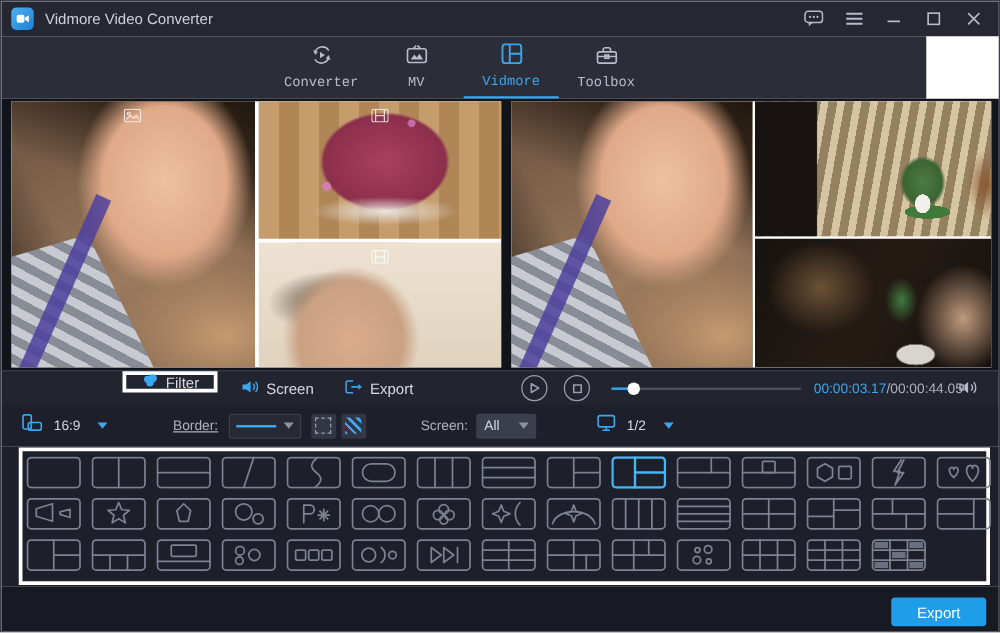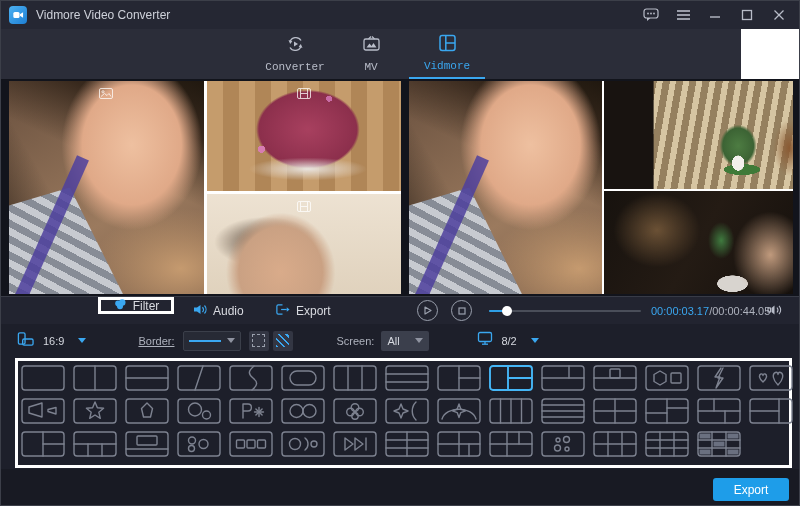--- a/index.html
+++ b/index.html
@@ -169,20 +169,29 @@
         <span class="nlabel">MV</span>
       </div>
       <div class="nav-item active">
         <span><svg width="19" height="18" viewBox="0 0 18 18" fill="none" stroke="currentColor" stroke-width="1.5">
             <rect x="1.5" y="1.5" width="15" height="15" rx="2.2"></rect>
             <line x1="7.3" y1="1.5" x2="7.3" y2="16.5"></line>
             <line x1="7.3" y1="9" x2="16.5" y2="9"></line>
           </svg></span>
         <span class="nlabel">Vidmore</span>
       </div>
+      <div class="nav-item">
+        <span><svg width="19" height="18" viewBox="0 0 18 18" fill="none" stroke="currentColor" stroke-width="1.3">
+            <rect x="1.5" y="6.5" width="15" height="9" rx="1.5"></rect>
+            <path d="M6 6.5 V5 a1.8 1.8 0 0 1 1.8 -1.8 h2.4 a1.8 1.8 0 0 1 1.8 1.8 V6.5"></path>
+            <line x1="1.5" y1="10.2" x2="16.5" y2="10.2"></line>
+            <rect x="7.5" y="9" width="3" height="2.6"></rect>
+          </svg></span>
+        <span class="nlabel">Toolbox</span>
+      </div>
     </div>
 
   <div class="stage">
     <div class="pane pane-left">
       <div class="cell cell-main photo-girl">
         <span class="ovl">
           <svg width="14" height="11" viewBox="0 0 14 11" fill="none" stroke="#ffffff" stroke-width="1">
               <rect x="0.5" y="0.5" width="13" height="10" rx="1.5"></rect>
               <circle cx="4" cy="3.8" r="1.1"></circle>
               <path d="M2 8.5 L5.5 5.5 L8 7.5 L10 5.5 L12 8.5"></path>
@@ -229,21 +238,21 @@
       <span>Filter</span>
     </div>
     <div class="tab tab-audio">
       <span>
         <svg width="14" height="13" viewBox="0 0 14 13" fill="#3aa7f0" stroke="#3aa7f0">
             <polygon points="1,4.5 4,4.5 7.5,2 7.5,11 4,8.5 1,8.5" stroke="none"></polygon>
             <path d="M9.5 4 A4 4 0 0 1 9.5 9" fill="none" stroke-width="1.2"></path>
             <path d="M11.5 2.5 A6 6 0 0 1 11.5 10.5" fill="none" stroke-width="1.2"></path>
           </svg>
       </span>
-      <span>Audio</span>
+      <span>Screen</span>
     </div>
     <div class="tab tab-export">
       <span>
         <svg width="15" height="13" viewBox="0 0 16 13" fill="none" stroke="#3aa7f0" stroke-width="1.3">
             <path d="M8 1.5 H3.5 A1.5 1.5 0 0 0 2 3 V10 A1.5 1.5 0 0 0 3.5 11.5 H8"></path>
             <line x1="6.5" y1="6.5" x2="12.5" y2="6.5"></line>
             <polygon points="12.5,4 15.5,6.5 12.5,9" fill="#3aa7f0" stroke="none"></polygon>
           </svg>
       </span>
       <span>Export</span>
@@ -299,21 +308,21 @@
       <span>All</span>
         <span class="caret gray"></span>
     </div>
     <span style="margin-left:48px;">
       <svg width="16" height="15" viewBox="0 0 16 15" fill="none" stroke="#3aa7f0" stroke-width="1.3">
           <rect x="1.5" y="1.5" width="13" height="9" rx="1.5"></rect>
           <line x1="8" y1="10.5" x2="8" y2="13"></line>
           <line x1="5" y1="13.2" x2="11" y2="13.2"></line>
         </svg>
     </span>
-    <span class="lbl" style="margin-left:8px;color:#d5d8df;">8/2</span>
+    <span class="lbl" style="margin-left:8px;color:#d5d8df;">1/2</span>
     <span class="caret" style="margin-left:14px;"></span>
   </div>
 
   <div class="gridsec">
     <div class="tpl-box" id="tpl-box">
         <div class="tpl-row">
           <span class="tpl-cell"><svg viewBox="0 0 44 26" width="44" height="26" fill="none" stroke="#7d8290" stroke-width="1.4" stroke-linejoin="round" stroke-linecap="round">
               <rect x="1" y="1" width="42" height="24" rx="3"></rect>
             </svg></span>
           <span class="tpl-cell"><svg viewBox="0 0 44 26" width="44" height="26" fill="none" stroke="#7d8290" stroke-width="1.4" stroke-linejoin="round" stroke-linecap="round">

